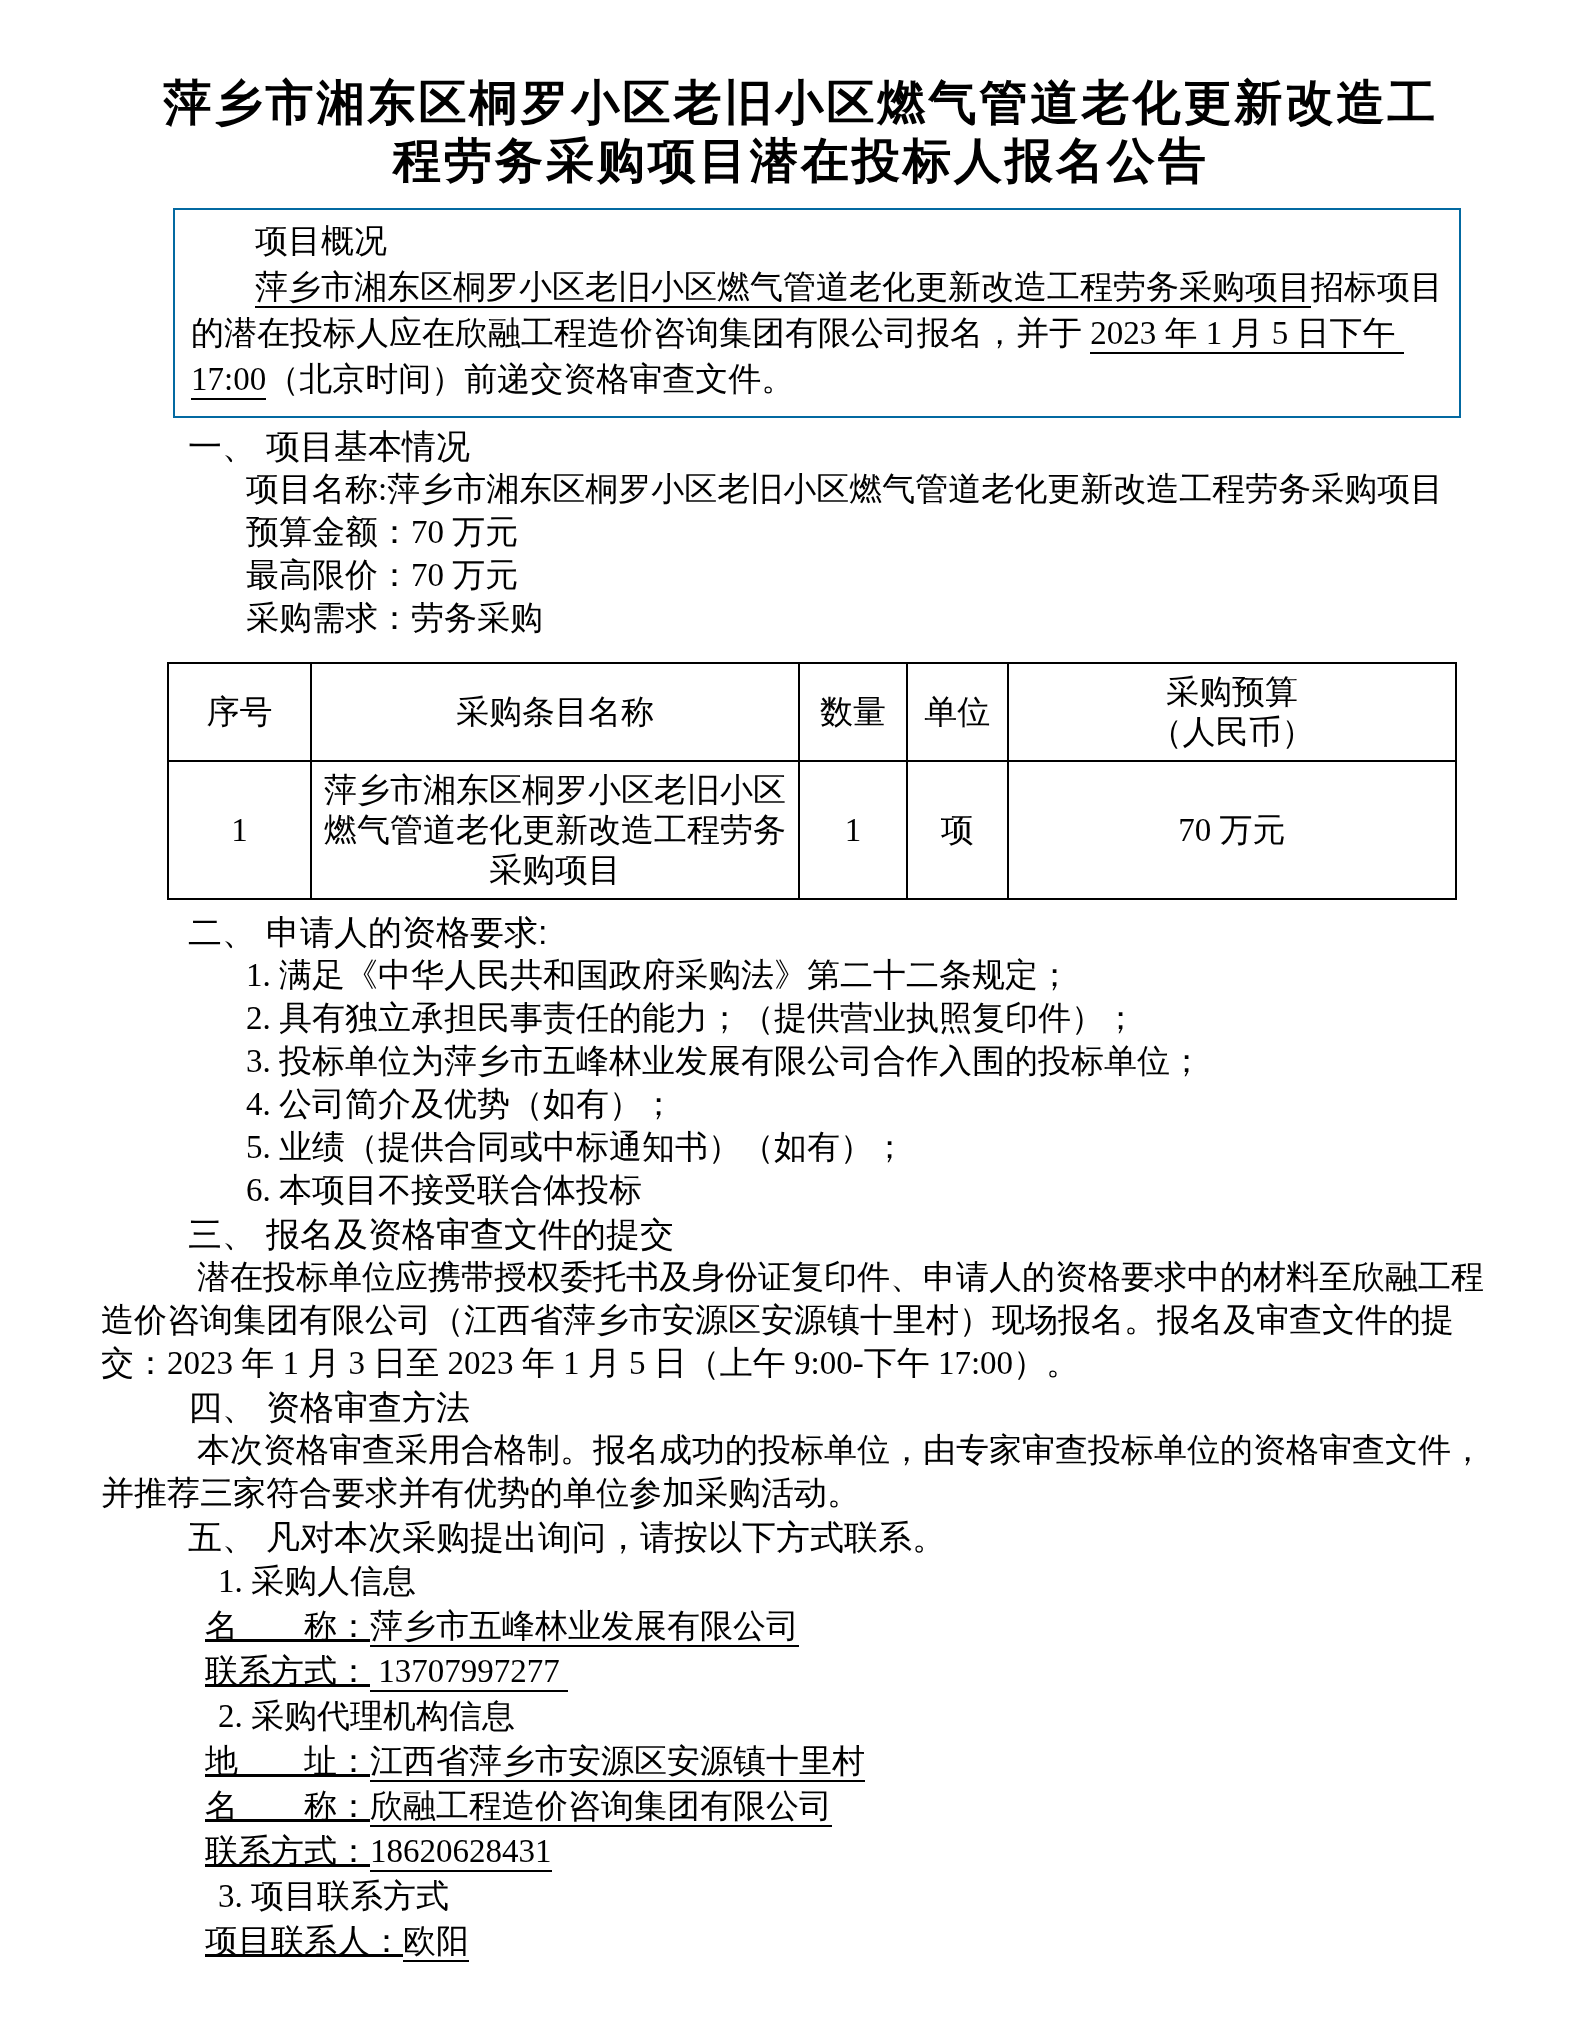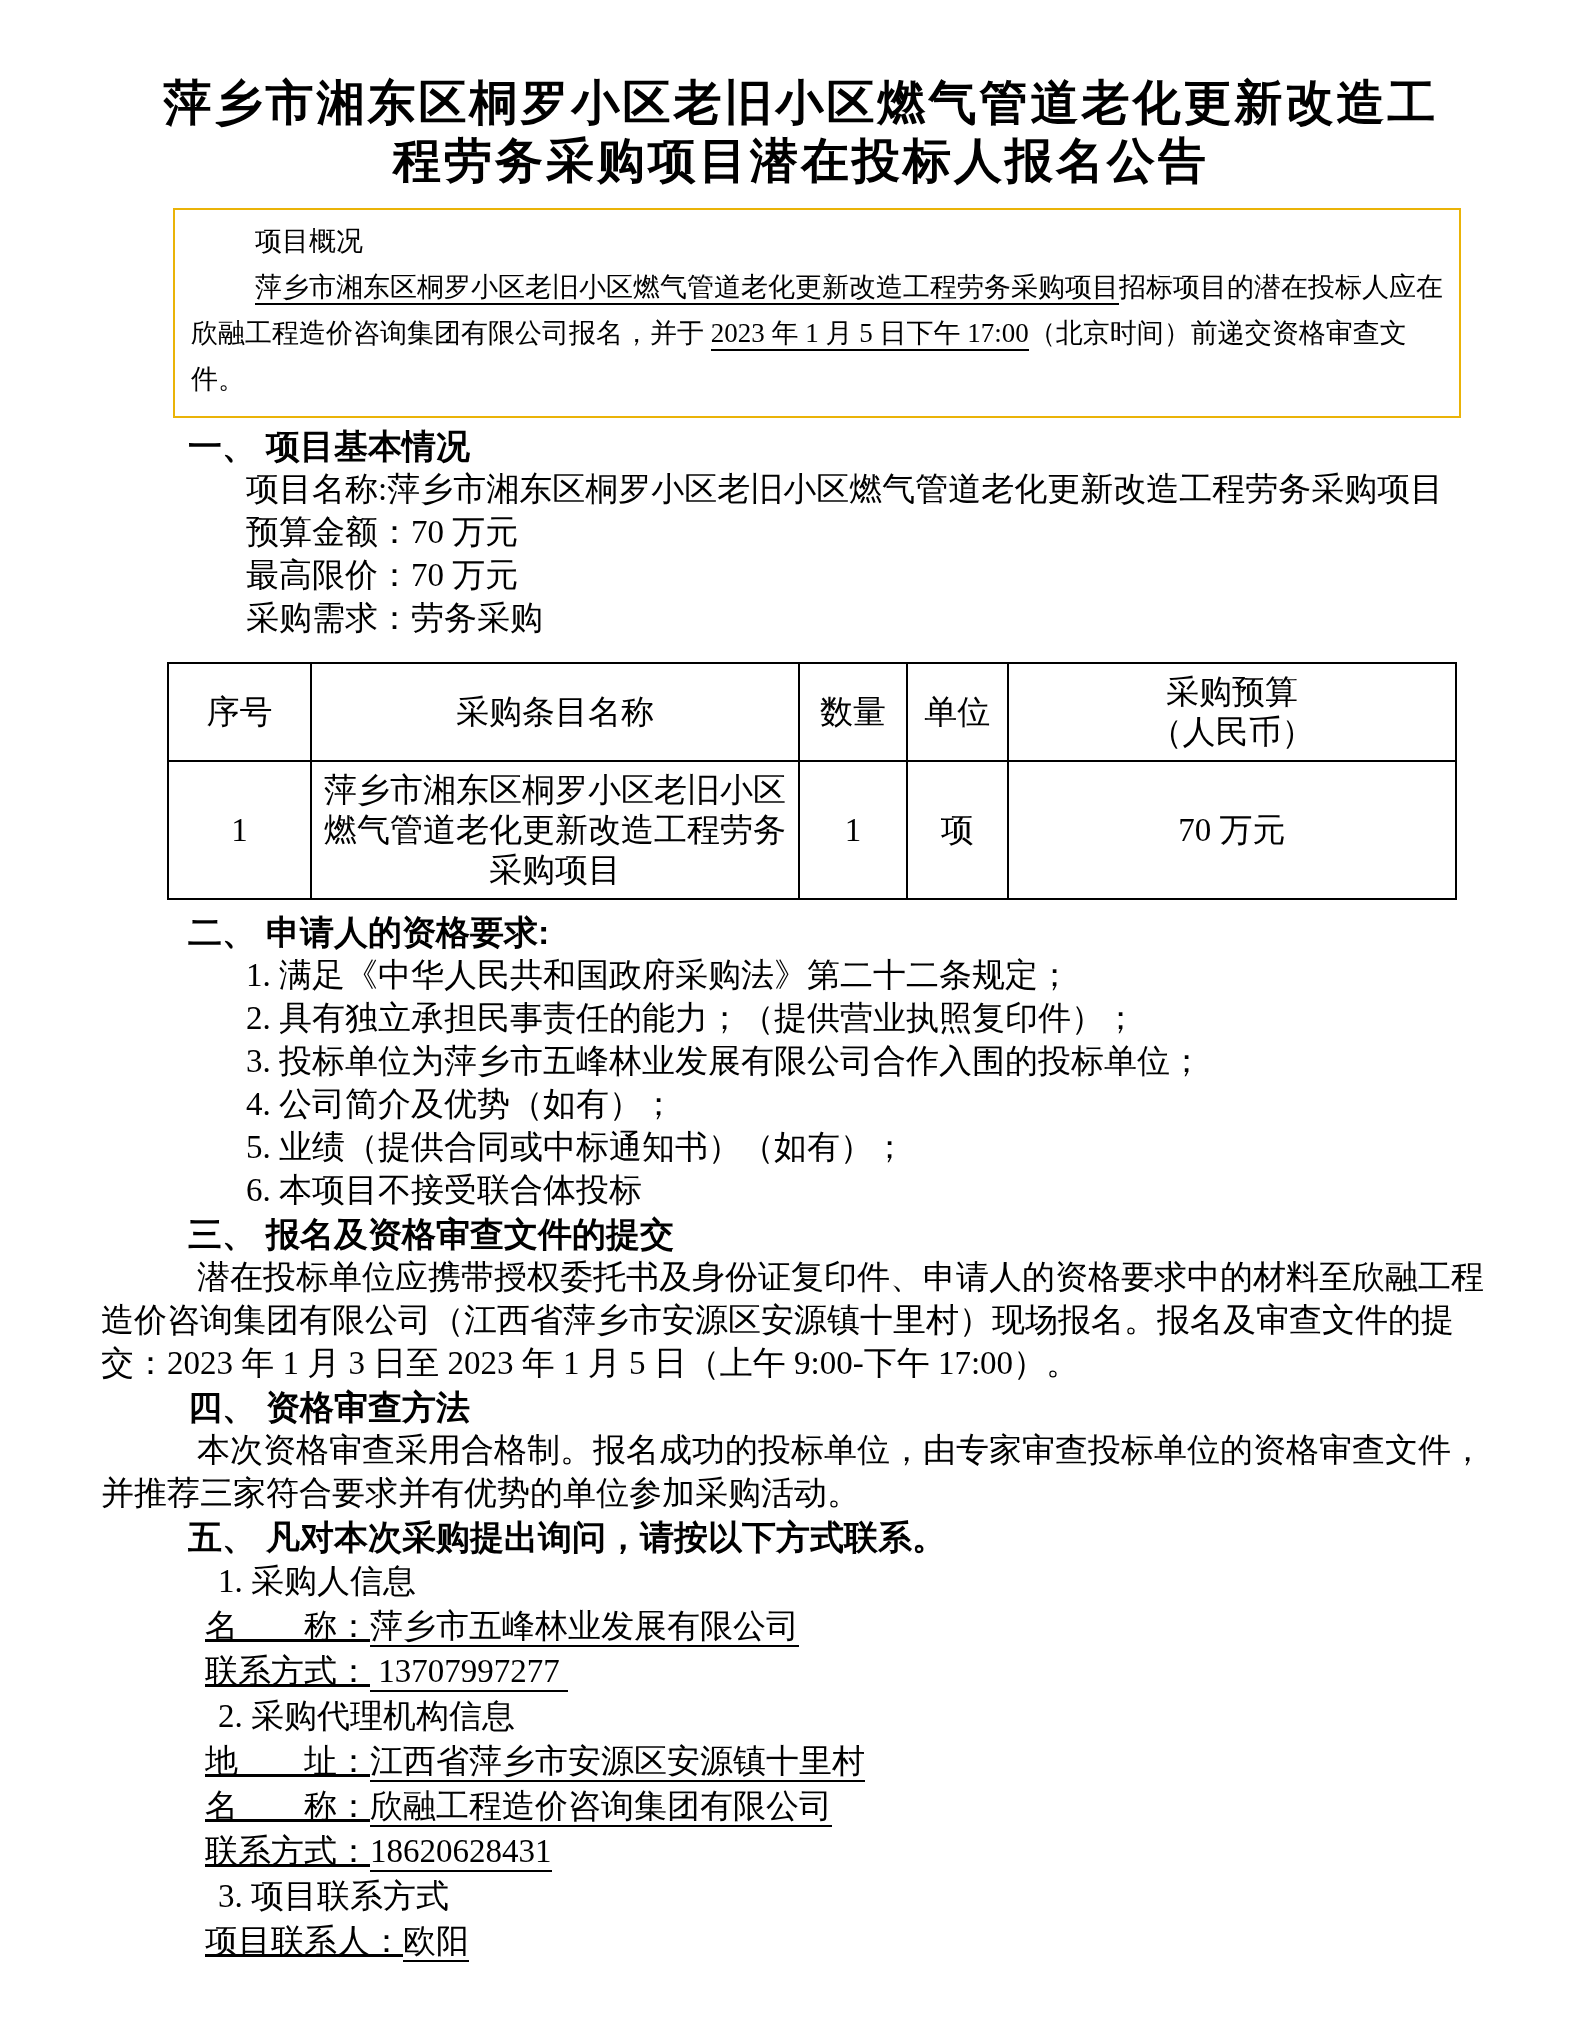--- a/index.html
+++ b/index.html
@@ -26,39 +26,39 @@
     text-align: center;
     font-size: 48px;
     letter-spacing: 3px;
     line-height: 58px;
     font-weight: 700;
   }
   
   .overview-box {
     box-sizing: border-box;
     margin: 18px 40px 6px 72px;
-    border: 2px solid #eab308;
+    border: 2px solid #0369a1;
     padding: 8px 16px 14px 16px;
-    font-size: 27px;
+    font-size: 33px;
     line-height: 46px;
   }
   .overview-label { text-indent: 64px; }
   .overview-para { margin: 0; text-indent: 64px; }
   .u {
     border-bottom: 2px solid #000000;
     padding-bottom: 1px;
     white-space: pre-wrap;
   }
   
   .sec-heading {
     margin-left: 87px;
     margin-top: 0;
     font-size: 34px;
     line-height: 44px;
-    font-weight: 700;
+    font-weight: 400;
     font-family: "Liberation Sans", "DejaVu Sans", sans-serif;
   }
   .sec-heading .sec-no { margin-right: 10px; }
   .body-line {
     margin-left: 145px;
     font-size: 33px;
     line-height: 43px;
   }
   .body-para {
     margin: 0;

